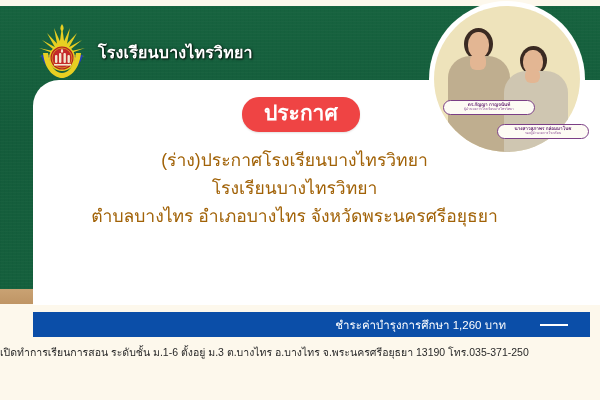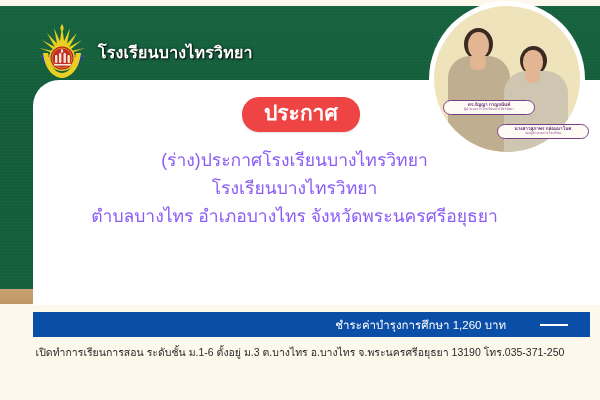--- a/index.html
+++ b/index.html
@@ -79,36 +79,36 @@
   .badge{
     position:absolute;left:242px;top:97px;z-index:8;
     background:#ef4444;color:#fff;border-radius:17px;
     padding:4px 22px 7px;font-size:21px;font-weight:bold;line-height:1.15;
     box-shadow:0 1px 2px rgba(0,0,0,.12);
   }
 
   
   .body-lines{
     position:absolute;left:33px;top:146px;width:523px;z-index:5;
-    text-align:center;color:#8b5cf6;
+    text-align:center;color:#a16207;
   }
   .body-lines .ln{font-size:17.5px;line-height:28px;white-space:nowrap;}
 
   
   .fee-bar{
     position:absolute;left:33px;top:312px;width:557px;height:25px;z-index:6;
     background:#0b4ea8;display:flex;align-items:center;justify-content:flex-end;
   }
   .fee-text{color:#ffffff;font-size:11.5px;white-space:nowrap;text-align:center;}
   .fee-rule{display:inline-block;width:28px;height:2px;background:#ffffff;margin:0 22px 0 34px;}
 
   
   .footer{
     position:absolute;left:0;top:344px;width:600px;z-index:6;
-    text-align:center;color:#2a2a2a;
+    text-align:left;color:#2a2a2a;
   }
   .footer .fl{font-size:10.5px;line-height:16px;white-space:nowrap;}
 </style>
 </head>
 <body>
 
 <div id="stage">
 
   <div class="bg-cream"></div>
   <div class="bg-green"></div>

